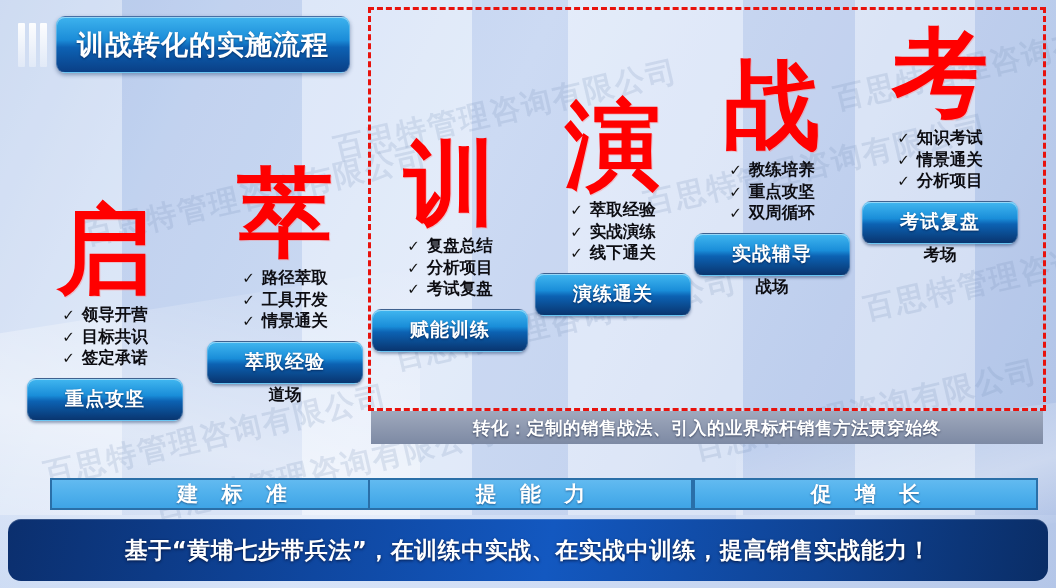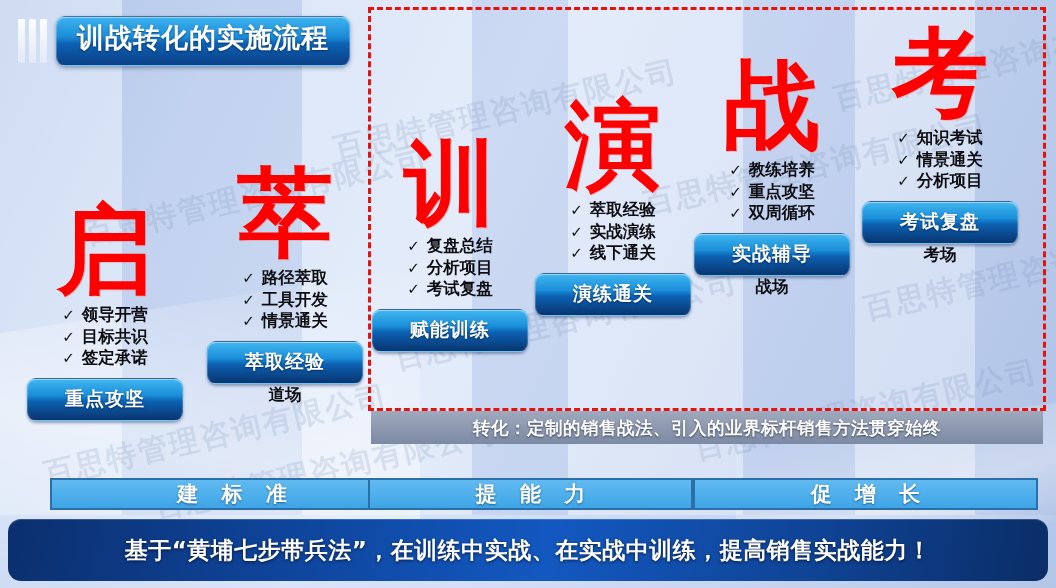--- a/index.html
+++ b/index.html
@@ -45,21 +45,21 @@
 
   
   #title-wrap { position:absolute; left:18px; top:16px; display:flex; align-items:center; }
   .title-bars { display:flex; gap:4px; margin-right:9px; }
   .title-bars i {
     display:block; width:7px; height:44px;
     background:linear-gradient(180deg,rgba(255,255,255,0.95),rgba(255,255,255,0.35));
     border-radius:1px;
   }
   #title-chip {
-    padding:3px 20px 9px;
+    padding:10px 20px 9px;
     border-radius:9px;
     background:linear-gradient(180deg,#3db3ee 0%,#1b8cd8 42%,#0d62b4 55%,#0a3f86 100%);
     box-shadow:0 2px 4px rgba(10,40,90,0.40), inset 0 1px 0 rgba(255,255,255,0.45);
     color:#fff; font-size:27px; font-weight:bold; letter-spacing:1px;
     text-shadow:0 1px 2px rgba(0,20,60,0.6);
     border:1px solid rgba(255,255,255,0.25);
   }
 
   
   #focus-box {

